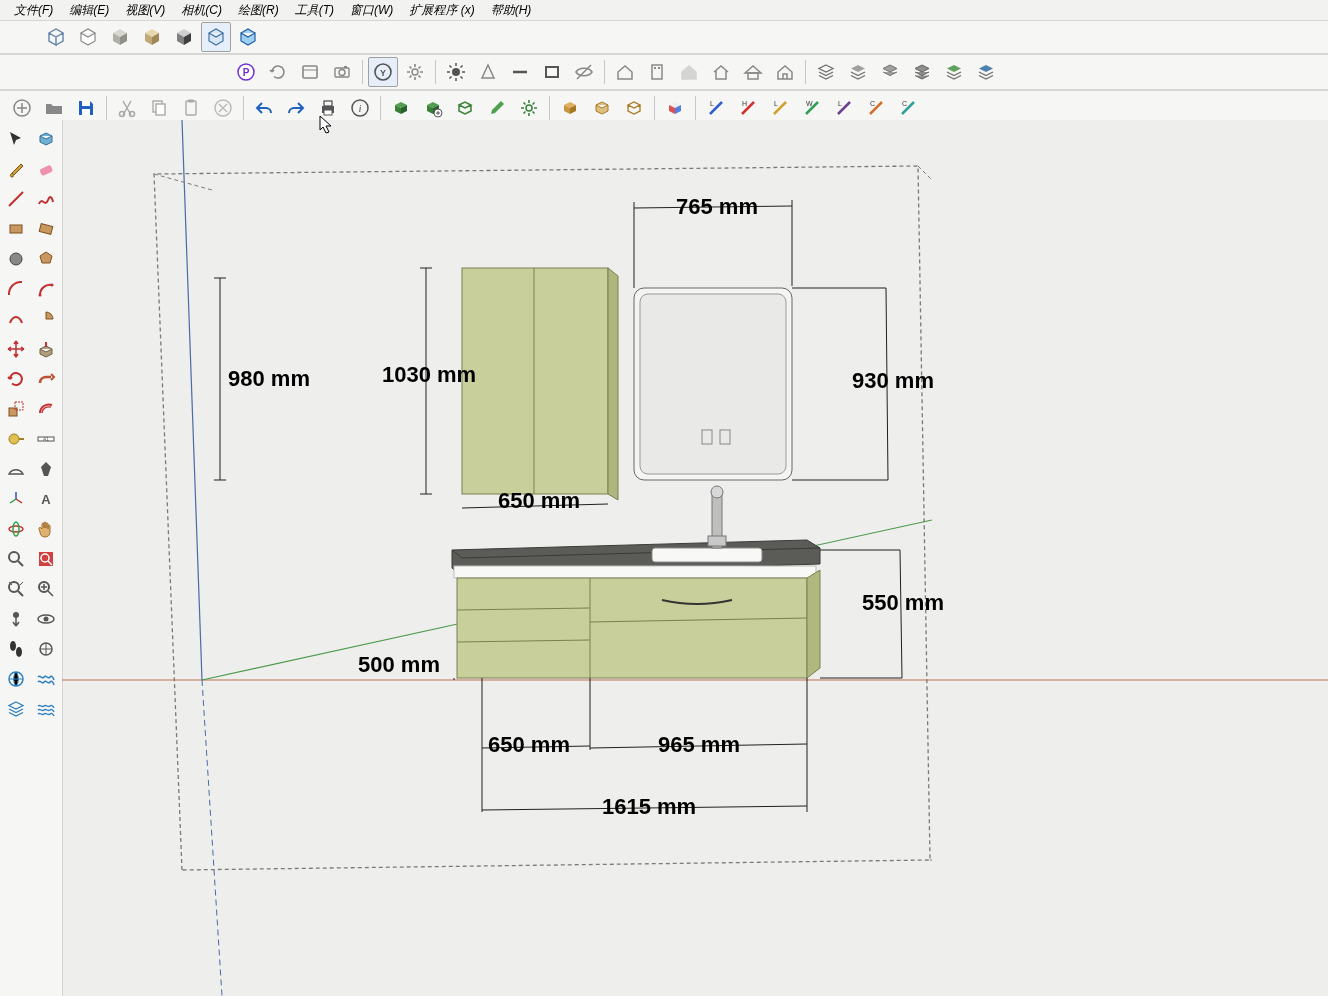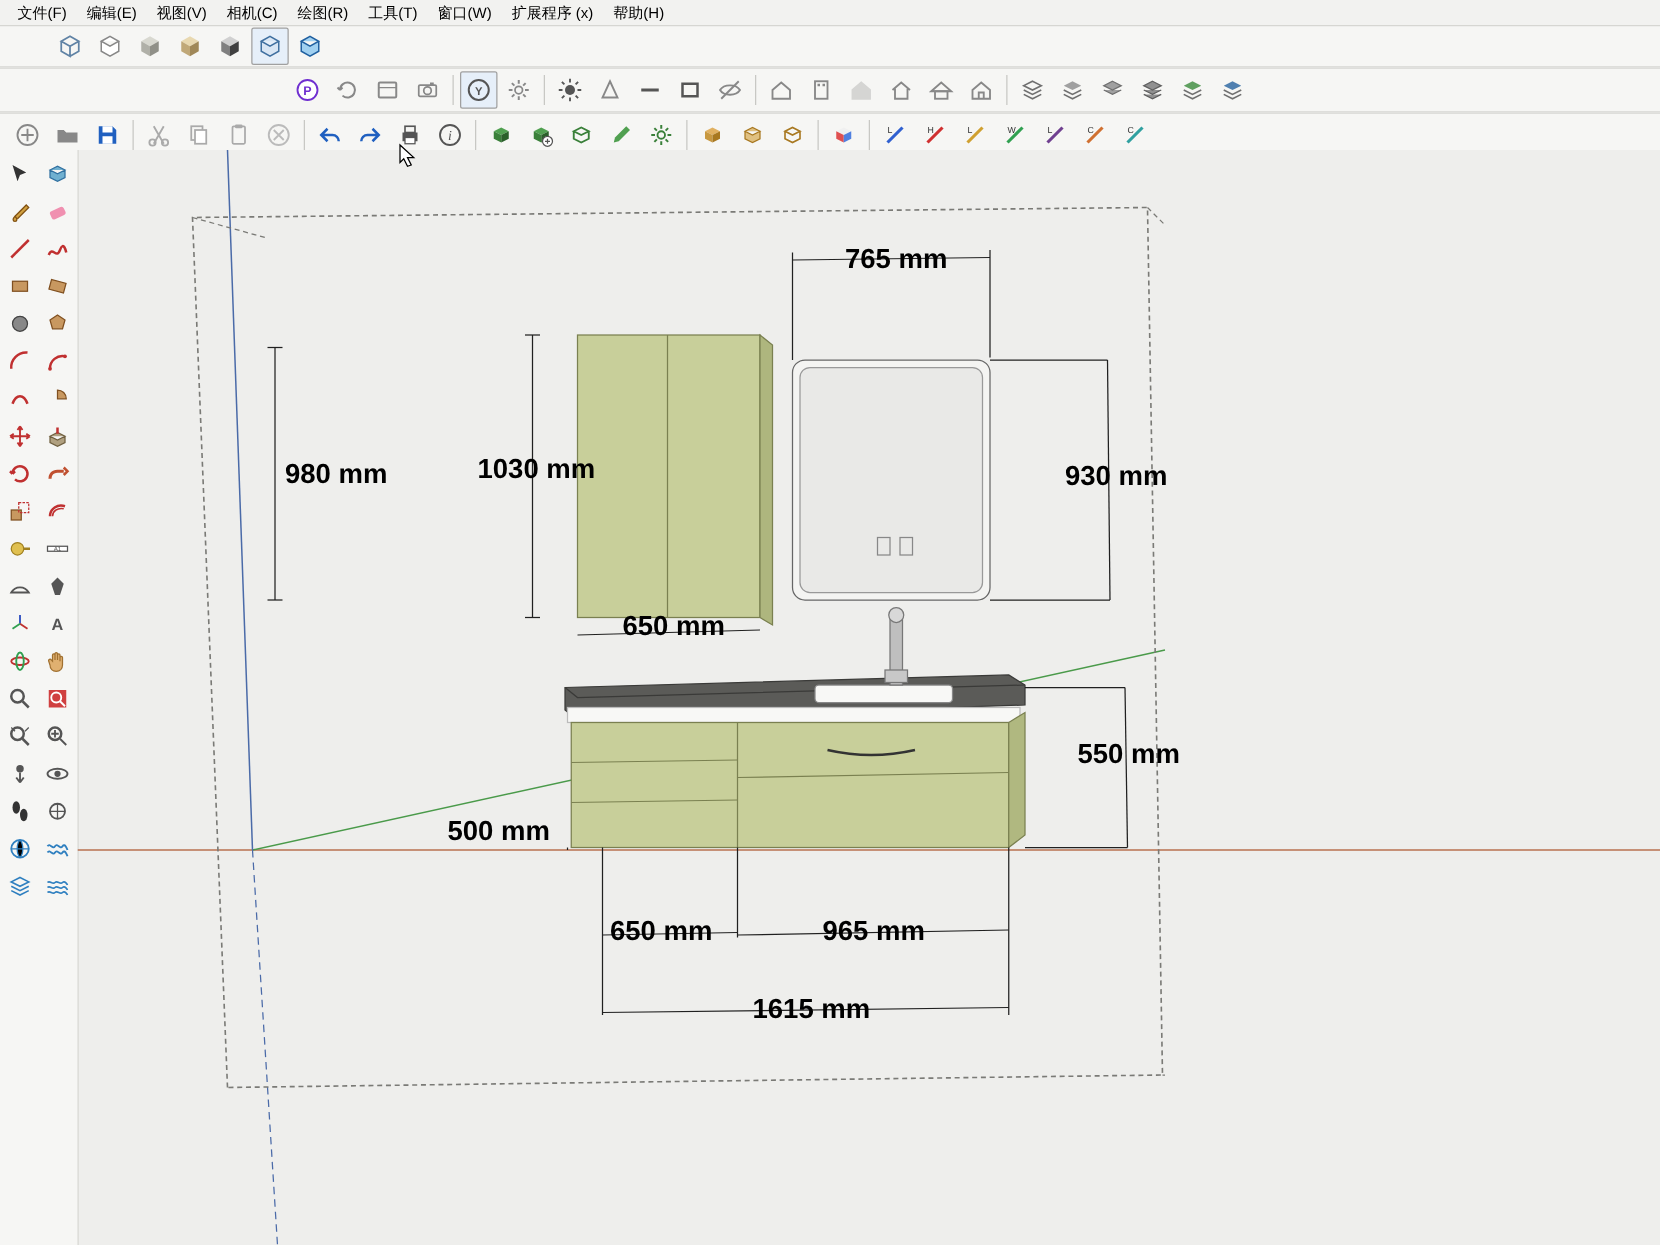--- a/index.html
+++ b/index.html
@@ -1,16 +1,16 @@
 <!DOCTYPE html>
 <html><head>
 <meta charset="utf-8">
 <style>
   html,body{margin:0;padding:0;width:1328px;height:996px;font-family:"Microsoft YaHei",Arial,sans-serif;font-size:12px;background:#f2f2f0;overflow:hidden;}
-  .menubar{display:flex;align-items:center;padding:0 6px;height:20px;background:#f2f2f0;}
+  .menubar{display:flex;align-items:center;padding:0 6px;height:20px;background:#f2f2f0;font-style:italic;}
   .menubar .menu-item{padding:0 8px;cursor:pointer;}
   .toolbar1,.toolbar2,.toolbar3{display:flex;align-items:center;background:#f6f6f4;border-top:1px solid #d6d6d2;border-bottom:1px solid #d6d6d2;}
   .toolbar1{height:32px;padding:0 40px;}
   .toolbar2{height:34px;padding-left:230px;}
   .toolbar3{height:34px;padding-left:6px;}
   .tb-btn{width:28px;height:28px;display:flex;align-items:center;justify-content:center;border:1px solid transparent;border-radius:2px;margin:0 1px;cursor:pointer;}
   .tb-btn.active{border-color:#a0a0a0;background:#e6eff9;}
   .sep{width:1px;height:24px;background:#c8c8c4;margin:0 4px;}
   svg.icon{width:20px;height:20px;}
   .workspace{position:absolute;left:0;right:0;top:120px;bottom:0;background:#eeeeec;}

